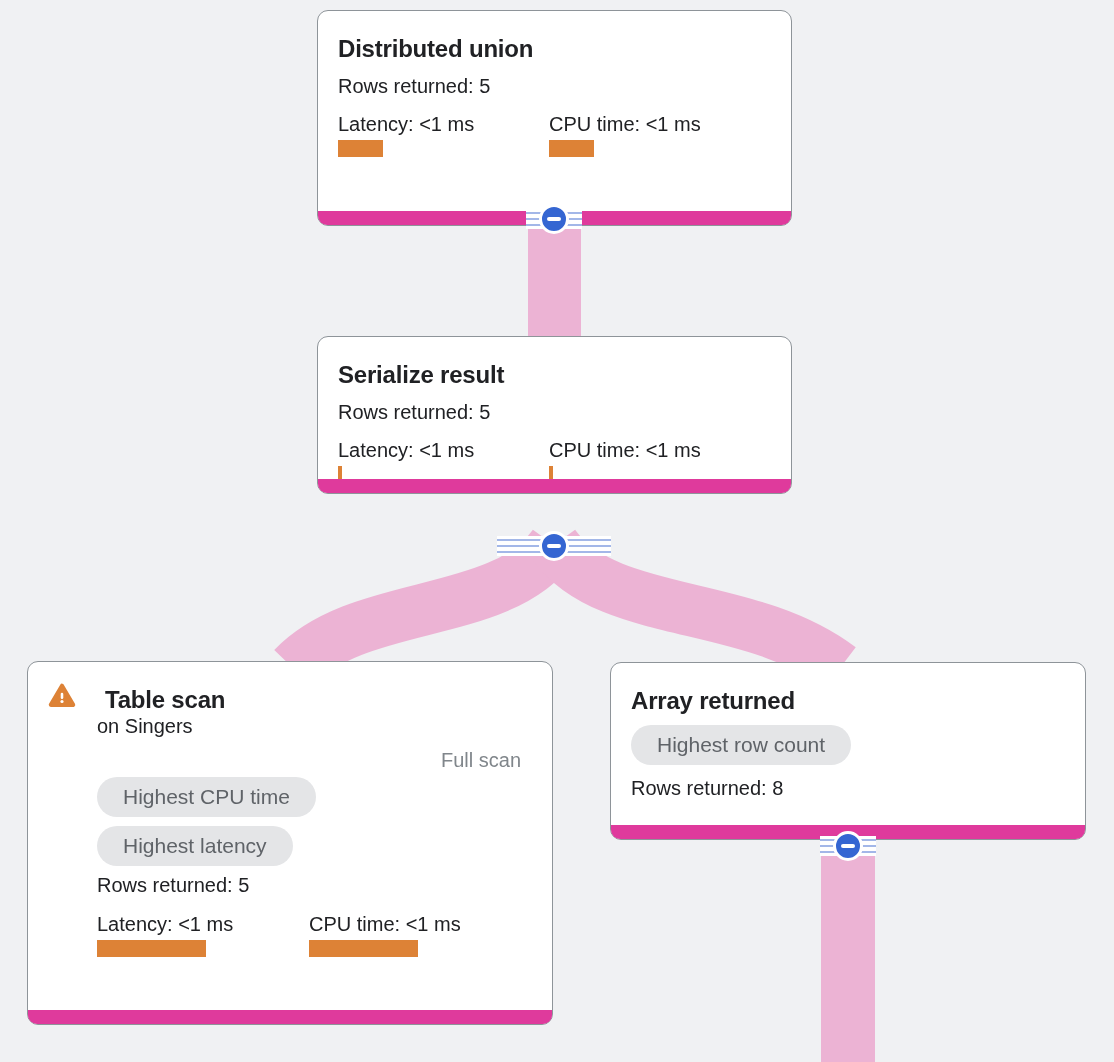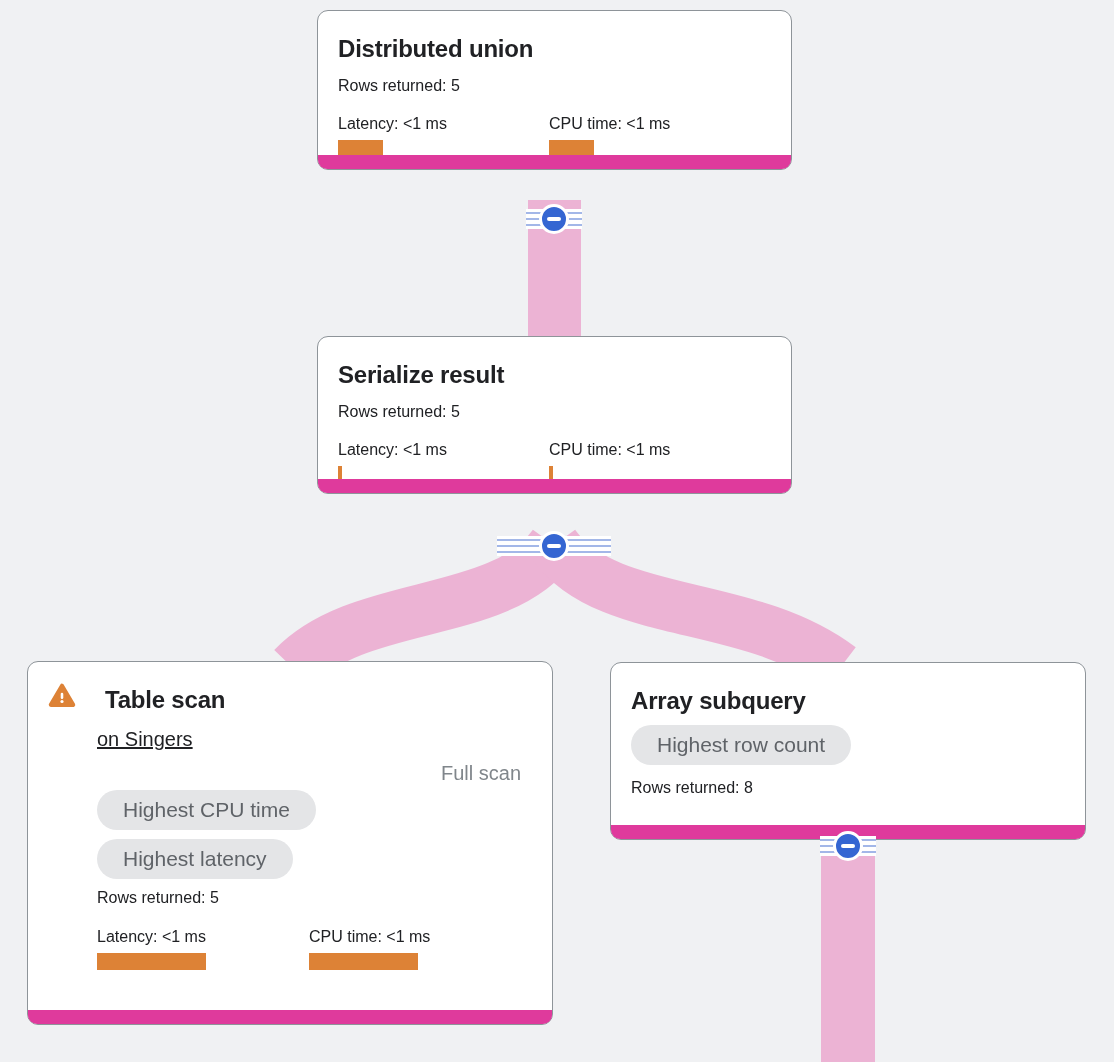--- a/index.html
+++ b/index.html
@@ -13,38 +13,38 @@
   .card{
     position:absolute;z-index:2;box-sizing:border-box;
     background:#fff;border:1.5px solid #8E9499;border-radius:11px;
   }
   .card-footer{
     position:absolute;left:0;right:0;bottom:0;height:14px;
     background:#DF3A9C;border-radius:0 0 9px 9px;
   }
   .pad{padding:24px 20px 0 20px;}
   .node-title{font-size:24px;line-height:28px;font-weight:600;letter-spacing:-0.2px;color:#202124;}
-  .body-line{font-size:16px;line-height:22px;color:#202124;}
+  .body-line{font-size:20px;line-height:22px;color:#202124;}
   .subtitle{font-size:20px;line-height:24px;color:#202124;}
   .note{font-size:20px;line-height:24px;color:#80868B;}
   .rows{margin-top:12px;}
   .metrics{display:flex;margin-top:16px;}
   .metric{width:211px;}
   .metric-bar{margin-top:5px;height:17px;background:#DD8236;}
   .badge{
     display:block;width:fit-content;
     background:#E4E5E7;color:#5F6368;
     font-size:21px;line-height:24px;
     padding:8px 26px;border-radius:20px;
   }
   
   .card3-inner{display:flex;gap:21px;padding:20px 20px 0 20px;}
   .warn-col{flex:0 0 28px;padding-top:0;}
   .card3-content .node-title{margin-top:4px;margin-left:8px;}
-  .card3-content .subtitle{margin-top:13px;text-decoration:underline;}
+  .card3-content .subtitle{}
   .card3-content .note{margin-top:10px;text-align:right;}
   .card3-content .badge.b1{margin-top:9px;}
   .card3-content .badge.b2{margin-top:5px;}
   .card3-content .rows{margin-top:8px;}
   .card3-content .metrics{margin-top:17px;}
   .card3-content .metric{width:212px;}
   
   .card4 .badge{margin-top:10px;text-align:center;}
   .card4 .rows{}
   
@@ -65,21 +65,21 @@
 </head>
 <body>
 
 <svg class="edges" width="1114" height="1062" viewBox="0 0 1114 1062">
   <rect x="528" y="200" width="53" height="140" fill="#ECB3D4"></rect>
   <path d="M 554 545 C 500 620, 360 598, 293 668" fill="none" stroke="#ECB3D4" stroke-width="52"></path>
   <path d="M 554 545 C 608 620, 748 598, 840 668" fill="none" stroke="#ECB3D4" stroke-width="52"></path>
   <rect x="821" y="830" width="54" height="232" fill="#ECB3D4"></rect>
 </svg>
 
-<div class="card" style="left:317px;top:10px;width:475px;height:160px;">
+<div class="card" style="left:317px;top:10px;width:475px;height:216px;">
   <div class="pad">
     <div class="node-title">Distributed union</div>
     <div class="body-line rows">Rows returned: 5</div>
     <div class="metrics">
       <div class="metric">
         <div class="body-line">Latency: &lt;1 ms</div>
         <div class="metric-bar" style="width: 45px;"></div>
       </div>
       <div class="metric">
         <div class="body-line">CPU time: &lt;1 ms</div>
@@ -134,21 +134,21 @@
           <div class="metric-bar" style="width: 109px;"></div>
         </div>
       </div>
     </div>
   </div>
   <div class="card-footer"></div>
 </div>
 
 <div class="card card4" style="left:610px;top:662px;width:476px;height:178px;">
   <div class="pad">
-    <div class="node-title">Array subquery</div>
+    <div class="node-title">Array returned</div>
     <div class="badge">Highest row count</div>
     <div class="body-line rows">Rows returned: 8</div>
   </div>
   <div class="card-footer"></div>
 </div>
 
 <div class="band" style="left:526px;top:209px;width:56px;"></div>
 <button class="collapse-btn" style="left:539px;top:204px;">
   <span class="minus"></span>
 </button>

